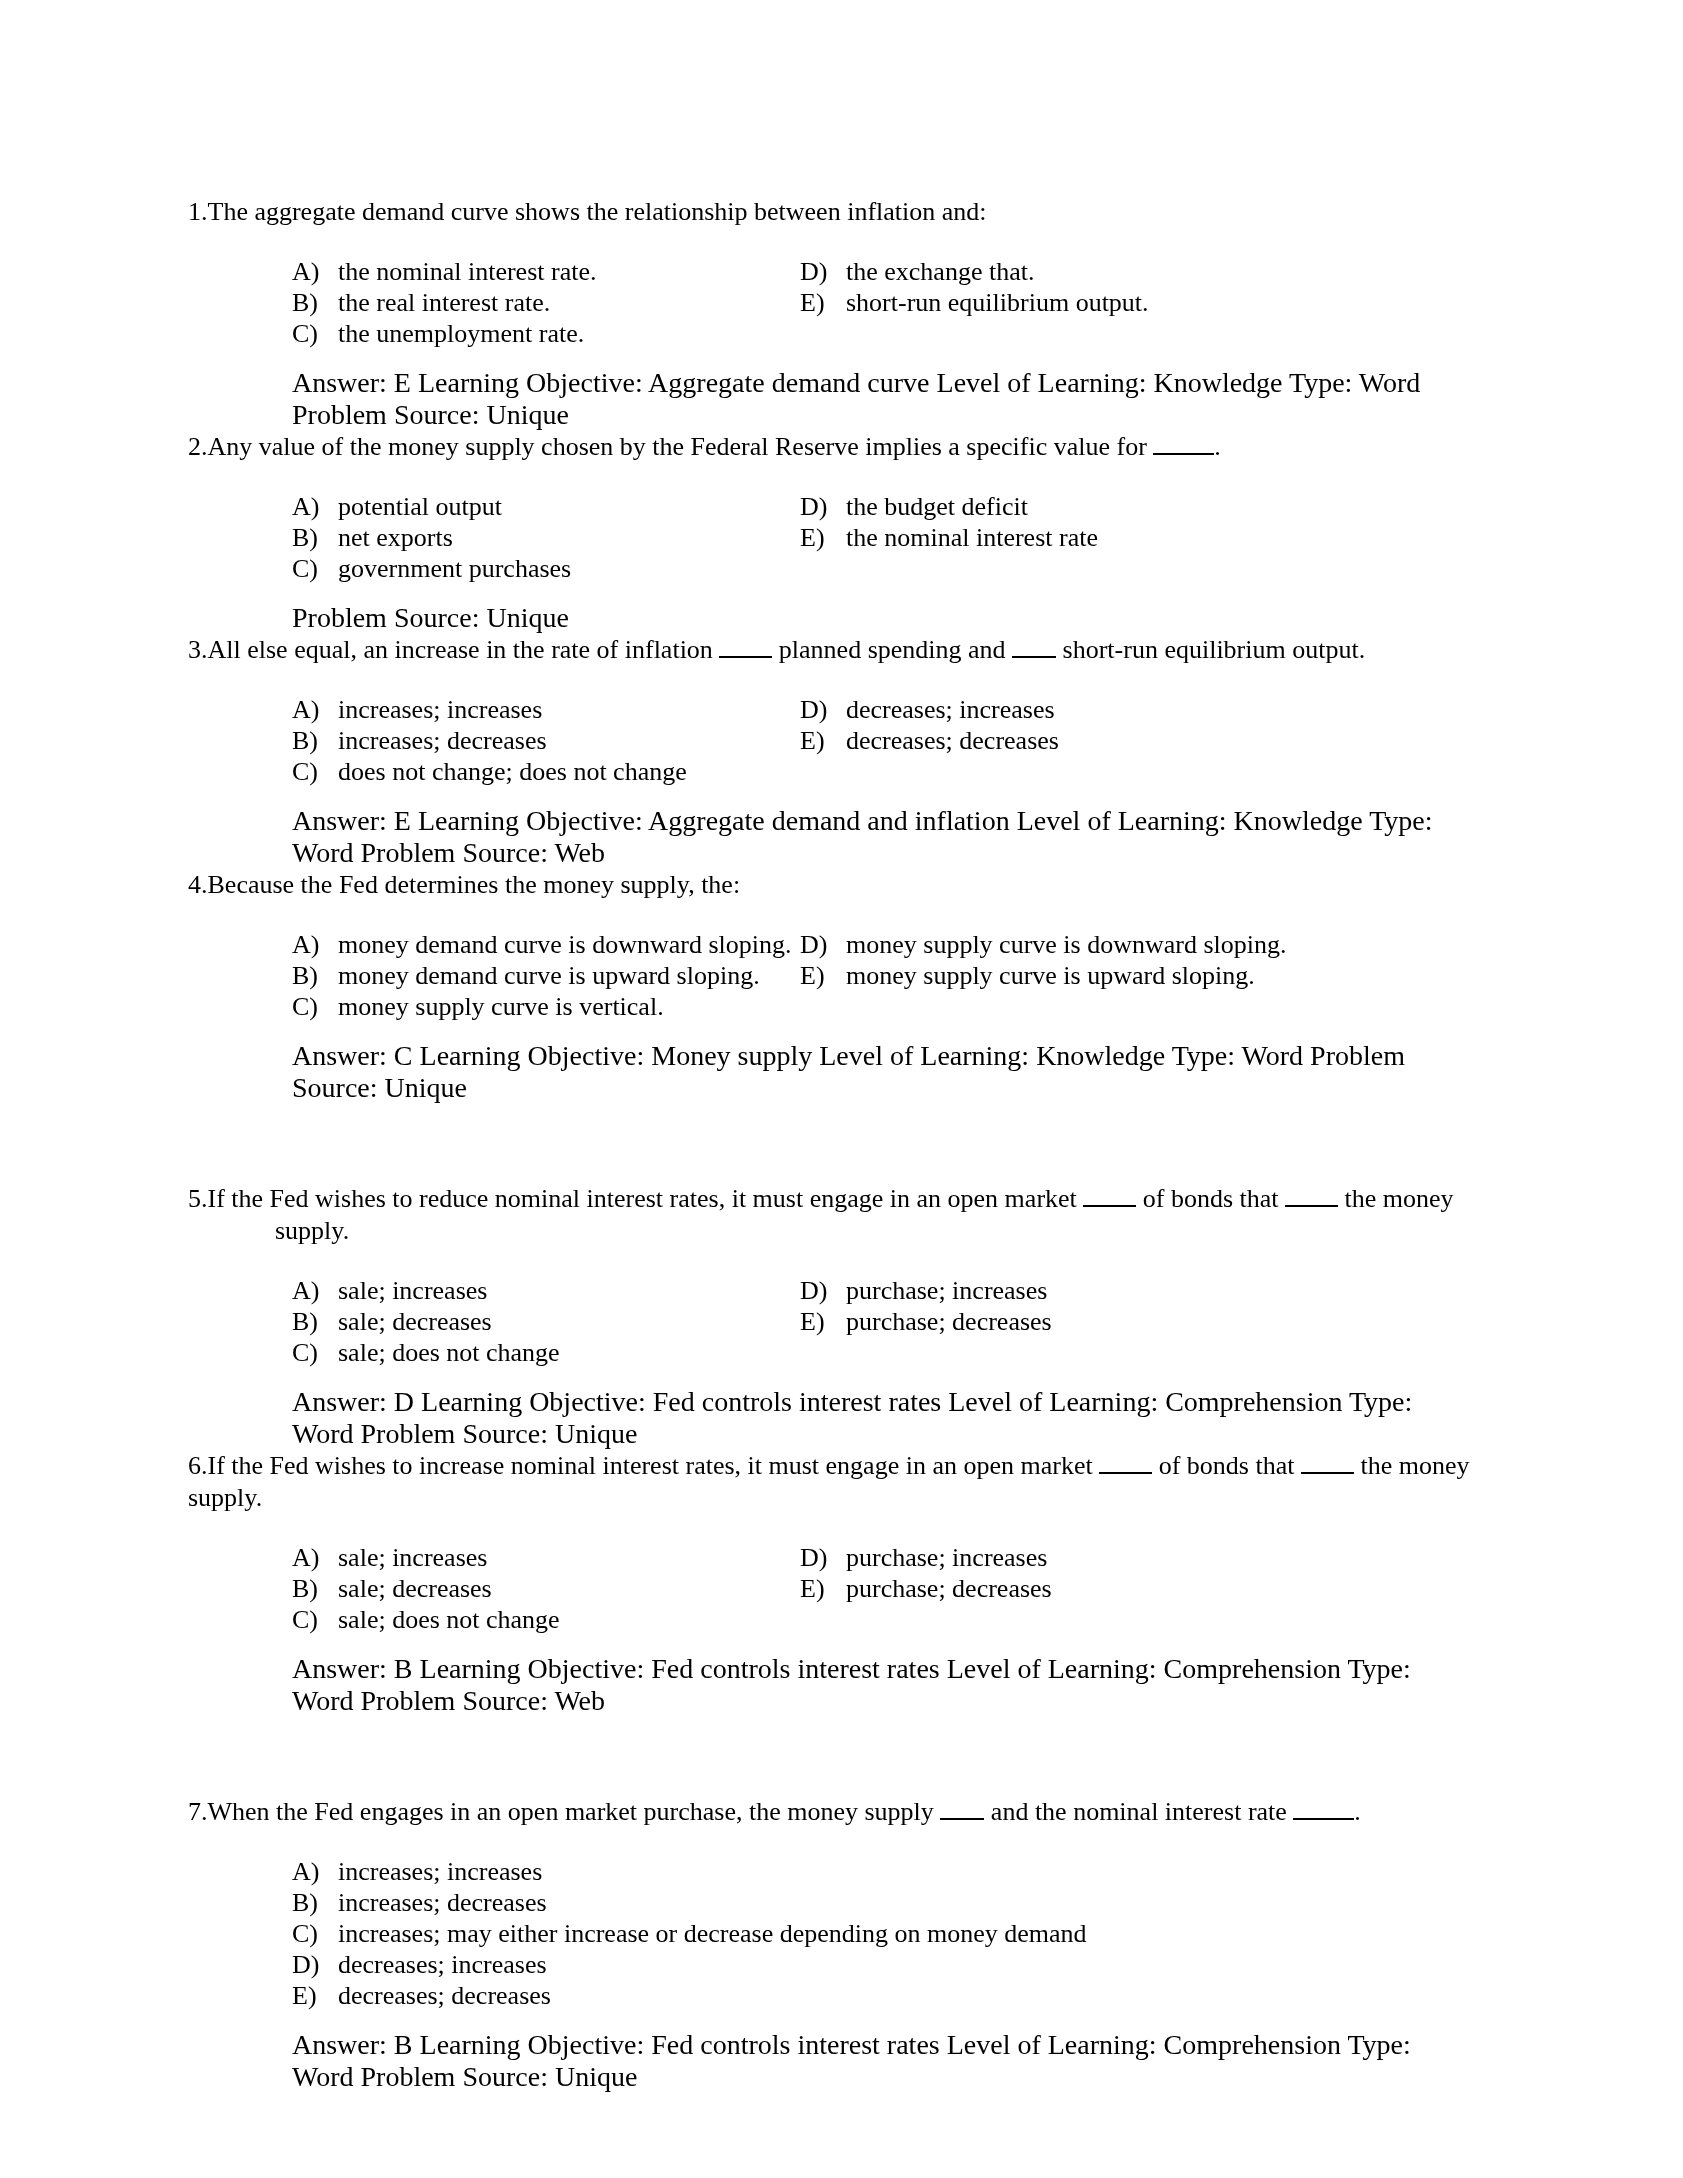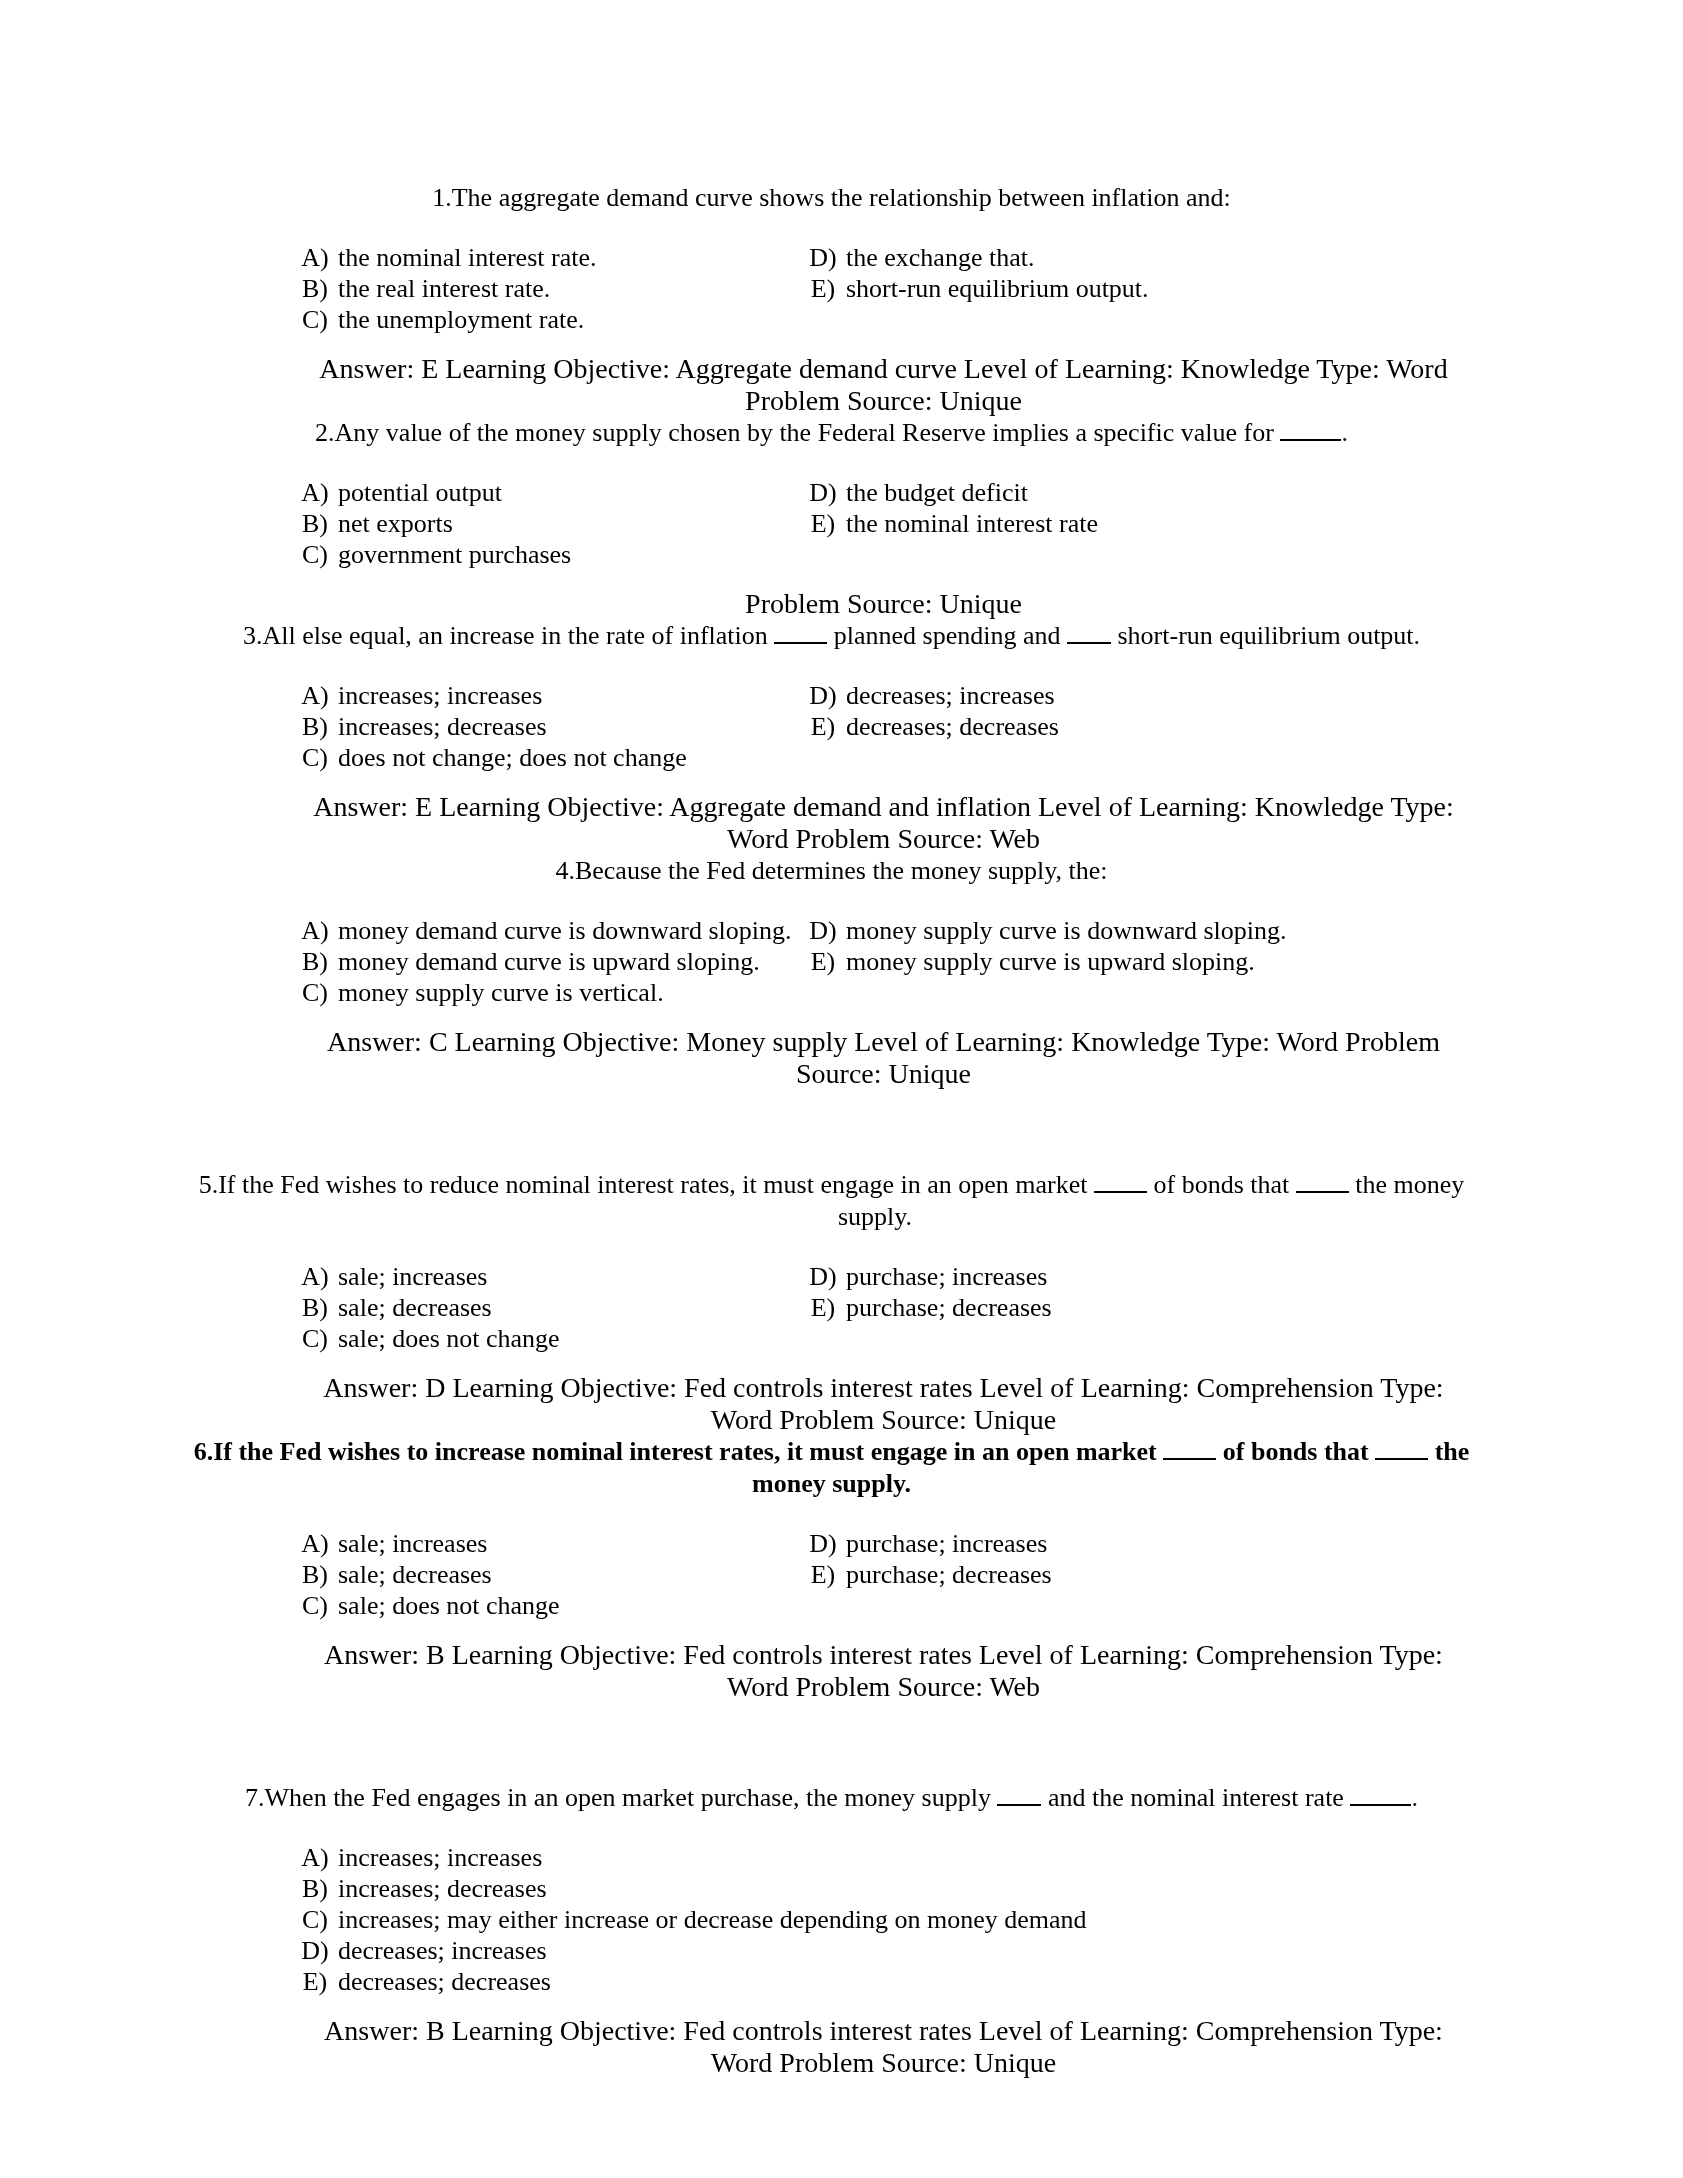--- a/index.html
+++ b/index.html
@@ -20,23 +20,22 @@
     position: absolute;
     top: 0; left: 0;
     width: 1683px;
     height: 2178px;
     background: #ffffff;
     overflow: hidden;
   }
   .content {
     position: absolute;
     left: 188px;
-    top: 182px;
+    top: 196px;
     width: 1287px;
-    text-align: center;
   }
   .q-block {
     margin: 0;
     padding: 0;
   }
   
   .stem {
     font-size: 26px;
     line-height: 32px;
     margin: 0;
@@ -44,21 +43,20 @@
     text-indent: 0;
     white-space: normal;
   }
   .stem.hang {
     padding-left: 87px;
     text-indent: -87px;
   }
   .stem.flush {
     padding-left: 0;
     text-indent: 0;
-    font-weight: bold;
   }
   .blank {
     display: inline-block;
     border-bottom: 2px solid #000;
     vertical-align: baseline;
   }
   .blank.w1 { width: 53px; }
   .blank.w2 { width: 44px; }
   .blank.w3 { width: 61px; }
 

